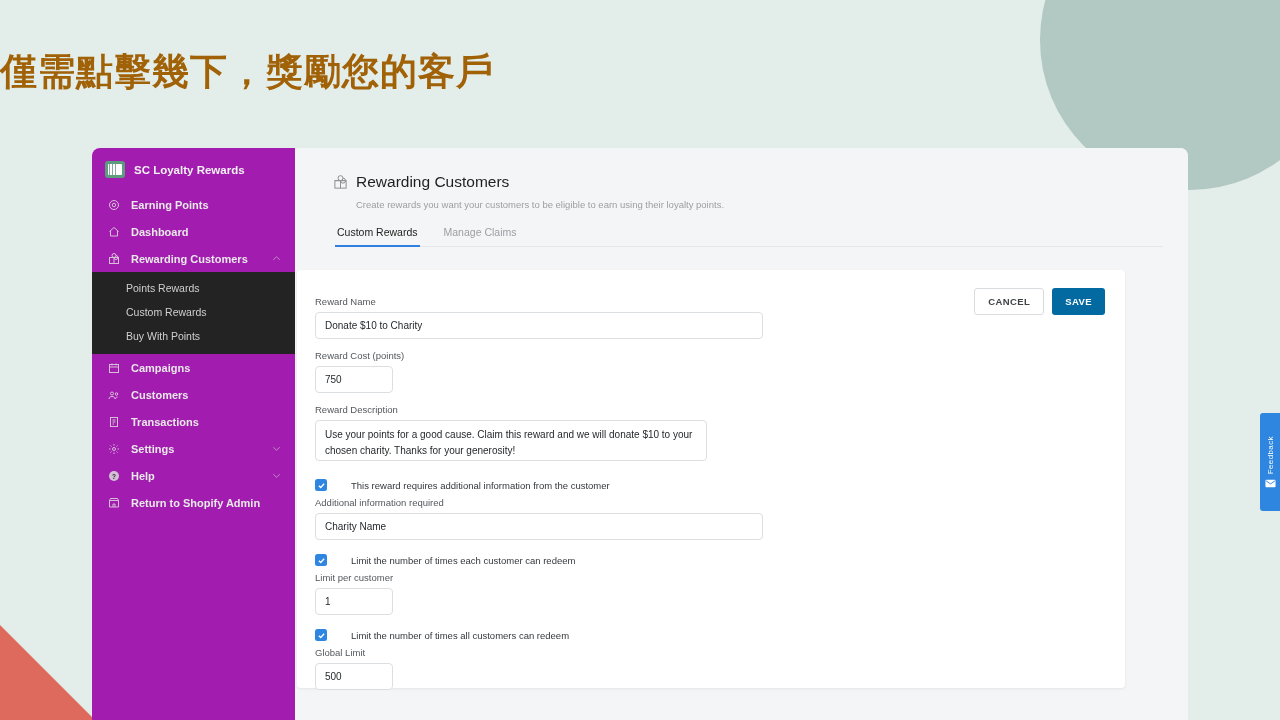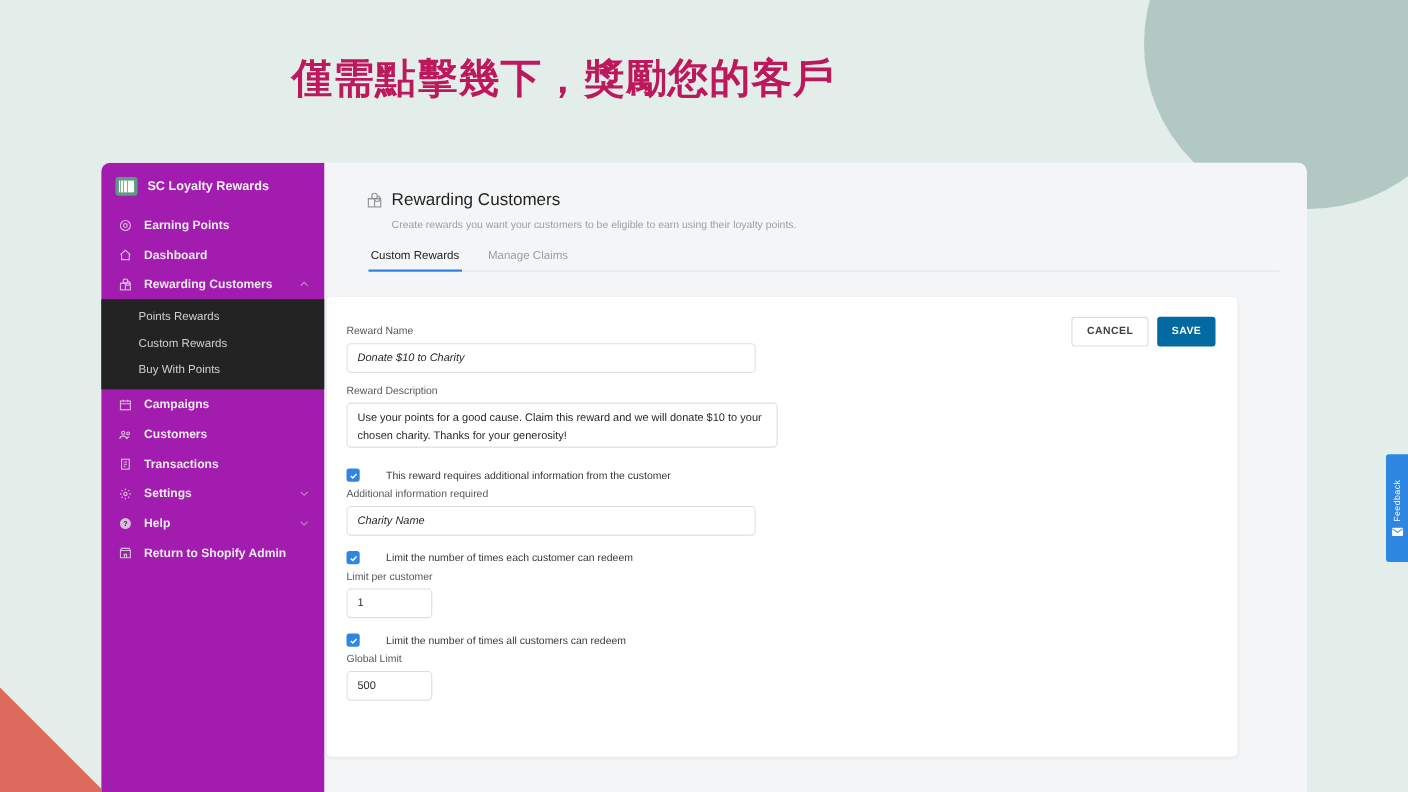--- a/index.html
+++ b/index.html
@@ -20,23 +20,23 @@
     position: absolute; left: 0; bottom: 0;
     width: 0; height: 0;
     border-left: 95px solid #dd6a5d;
     border-top: 95px solid transparent;
     z-index: 3;
   }
 
   
   .headline {
     position: absolute; top: 47px; left: 0; width: 1024px;
-    text-align: center; z-index: 5;
+    text-align: left; z-index: 5;
     font-size: 37px; font-weight: bold; letter-spacing: 1px;
-    color: #be185d;
+    color: #a16207;
   }
 
   
   .window {
     position: absolute; left: 92px; top: 148px;
     width: 1096px; height: 572px;
     display: flex; z-index: 4;
     background: #f4f5f6;
     border-radius: 8px 8px 0 0;
     overflow: hidden;
@@ -117,21 +117,21 @@
   .btn-cancel { background: #fff; color: #3f4347; border: 1px solid #d9dcdf; }
   .btn-save { background: #0369a1; color: #fff; }
 
   .fld-label { font-size: 9.5px; color: #53585c; margin-bottom: 5px; }
   .fld {
     border: 1px solid #dcdfe2; border-radius: 4px;
     font-size: 10px; color: #1f2326; background: #fff;
     padding: 7px 9px; font-family: "Liberation Sans", sans-serif;
     outline: none;
   }
-  .fld-wide { width: 372px; font-style: italic; }
+  .fld-wide { width: 448px; }
   .fld-small { width: 78px; }
   .fld-area {
     width: 392px; height: 41px; resize: none; line-height: 1.55;
     padding: 6px 9px; overflow: hidden;
   }
   .grp { margin-bottom: 11px; }
 
   .chk-row { display: flex; align-items: center; gap: 24px; margin: 14px 0 6px 0; }
   .chk {
     width: 12px; height: 12px; flex: 0 0 12px;
@@ -315,20 +315,24 @@
       <div class="actions">
         <button class="btn btn-cancel">CANCEL</button>
         <button class="btn btn-save">SAVE</button>
       </div>
 
       <div class="grp">
         <div class="fld-label">Reward Name</div>
         <input class="fld fld-wide" type="text" value="Donate $10 to Charity" style="">
       </div>
 
+      <div class="grp">
+        <div class="fld-label">Reward Cost (points)</div>
+        <input class="fld fld-small" type="text" value="750" style="">
+      </div>
 
       <div class="grp">
         <div class="fld-label">Reward Description</div>
         <textarea class="fld fld-area" style="">Use your points for a good cause. Claim this reward and we will donate $10 to your chosen charity. Thanks for your generosity!</textarea>
       </div>
 
       <div class="chk-row">
         <span class="chk">
           <svg viewBox="0 0 24 24" fill="none" stroke="#fff" stroke-width="3.5">
               <path d="M5 12.5l5 5 9-10"></path>

